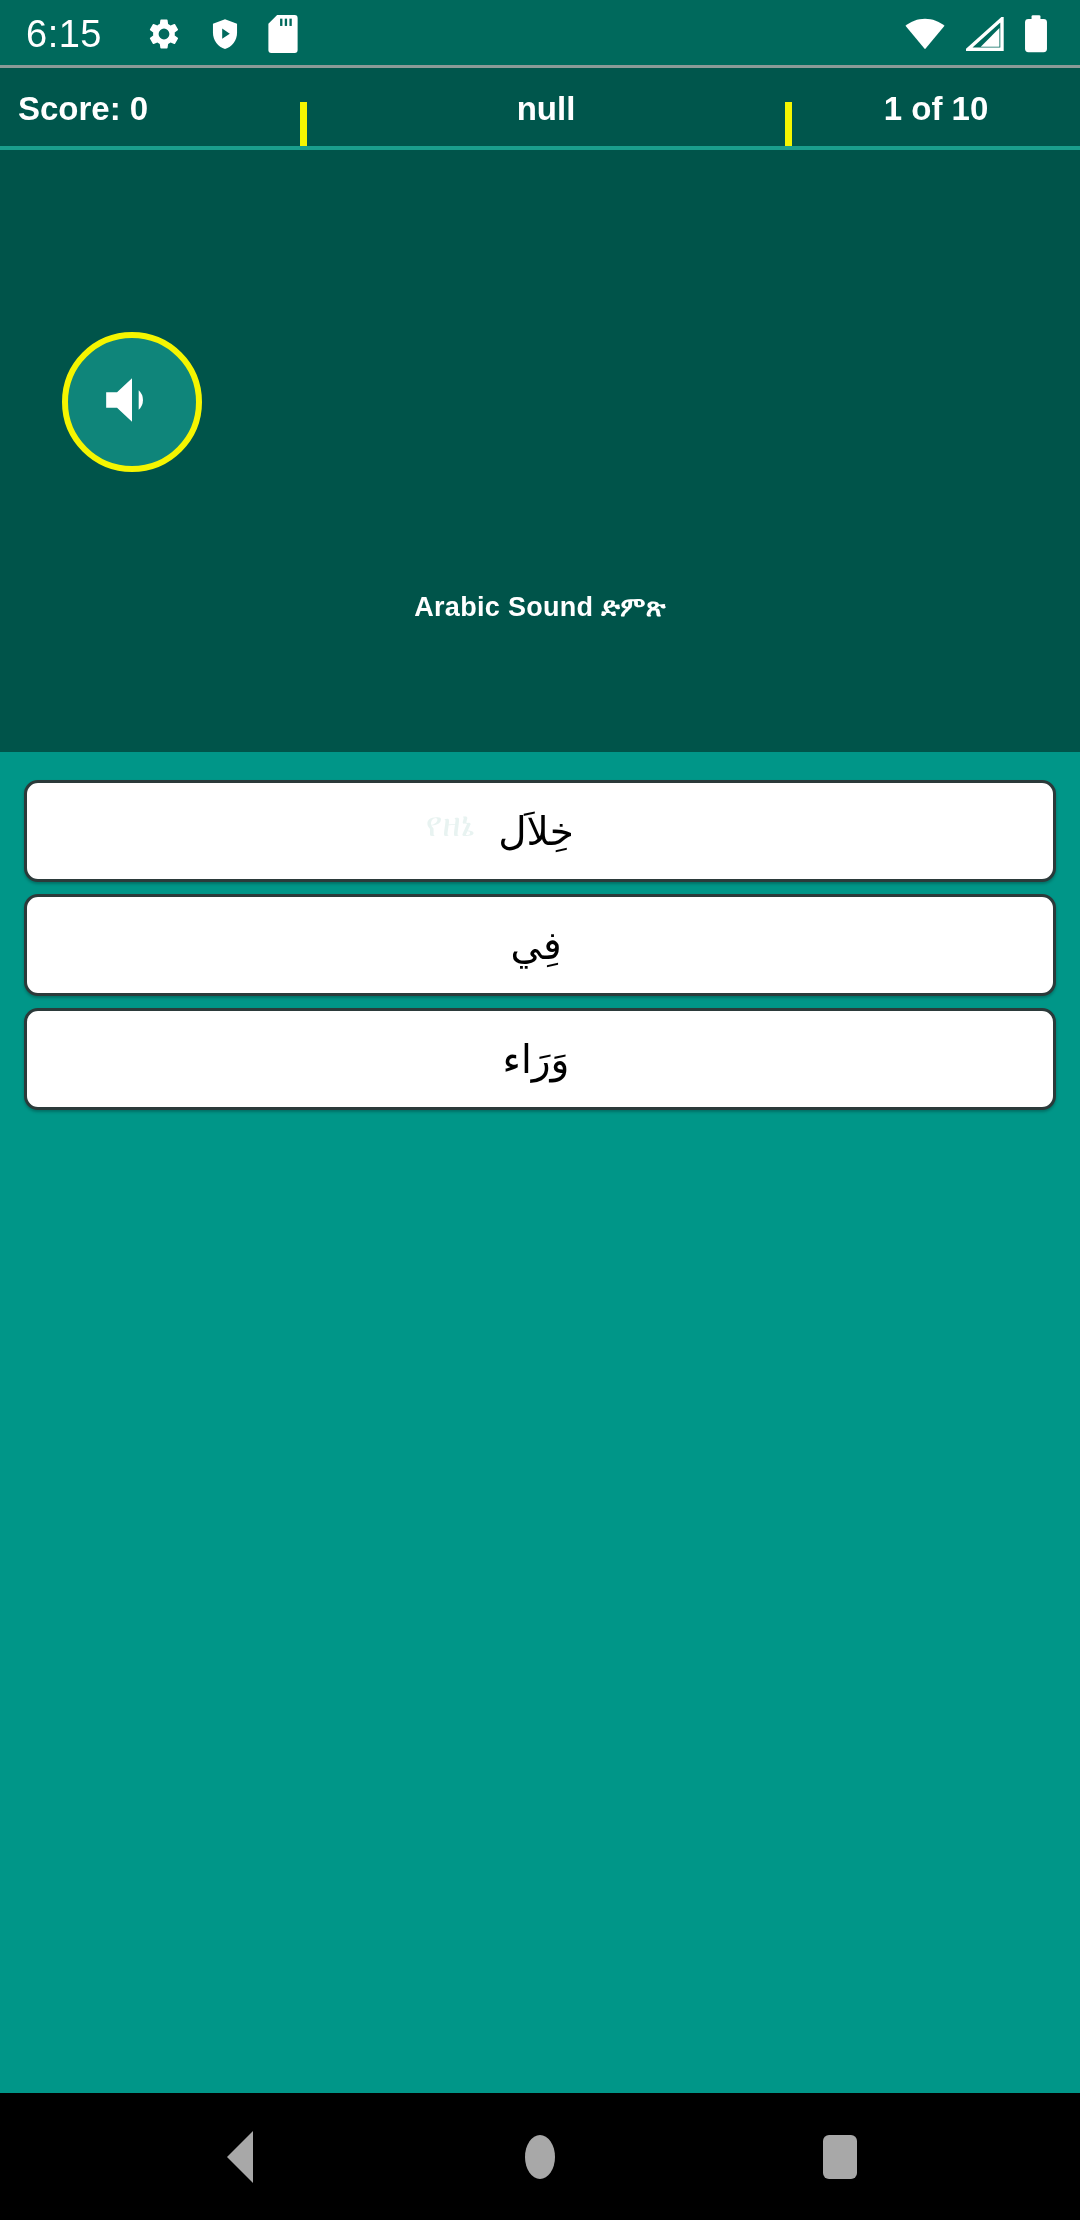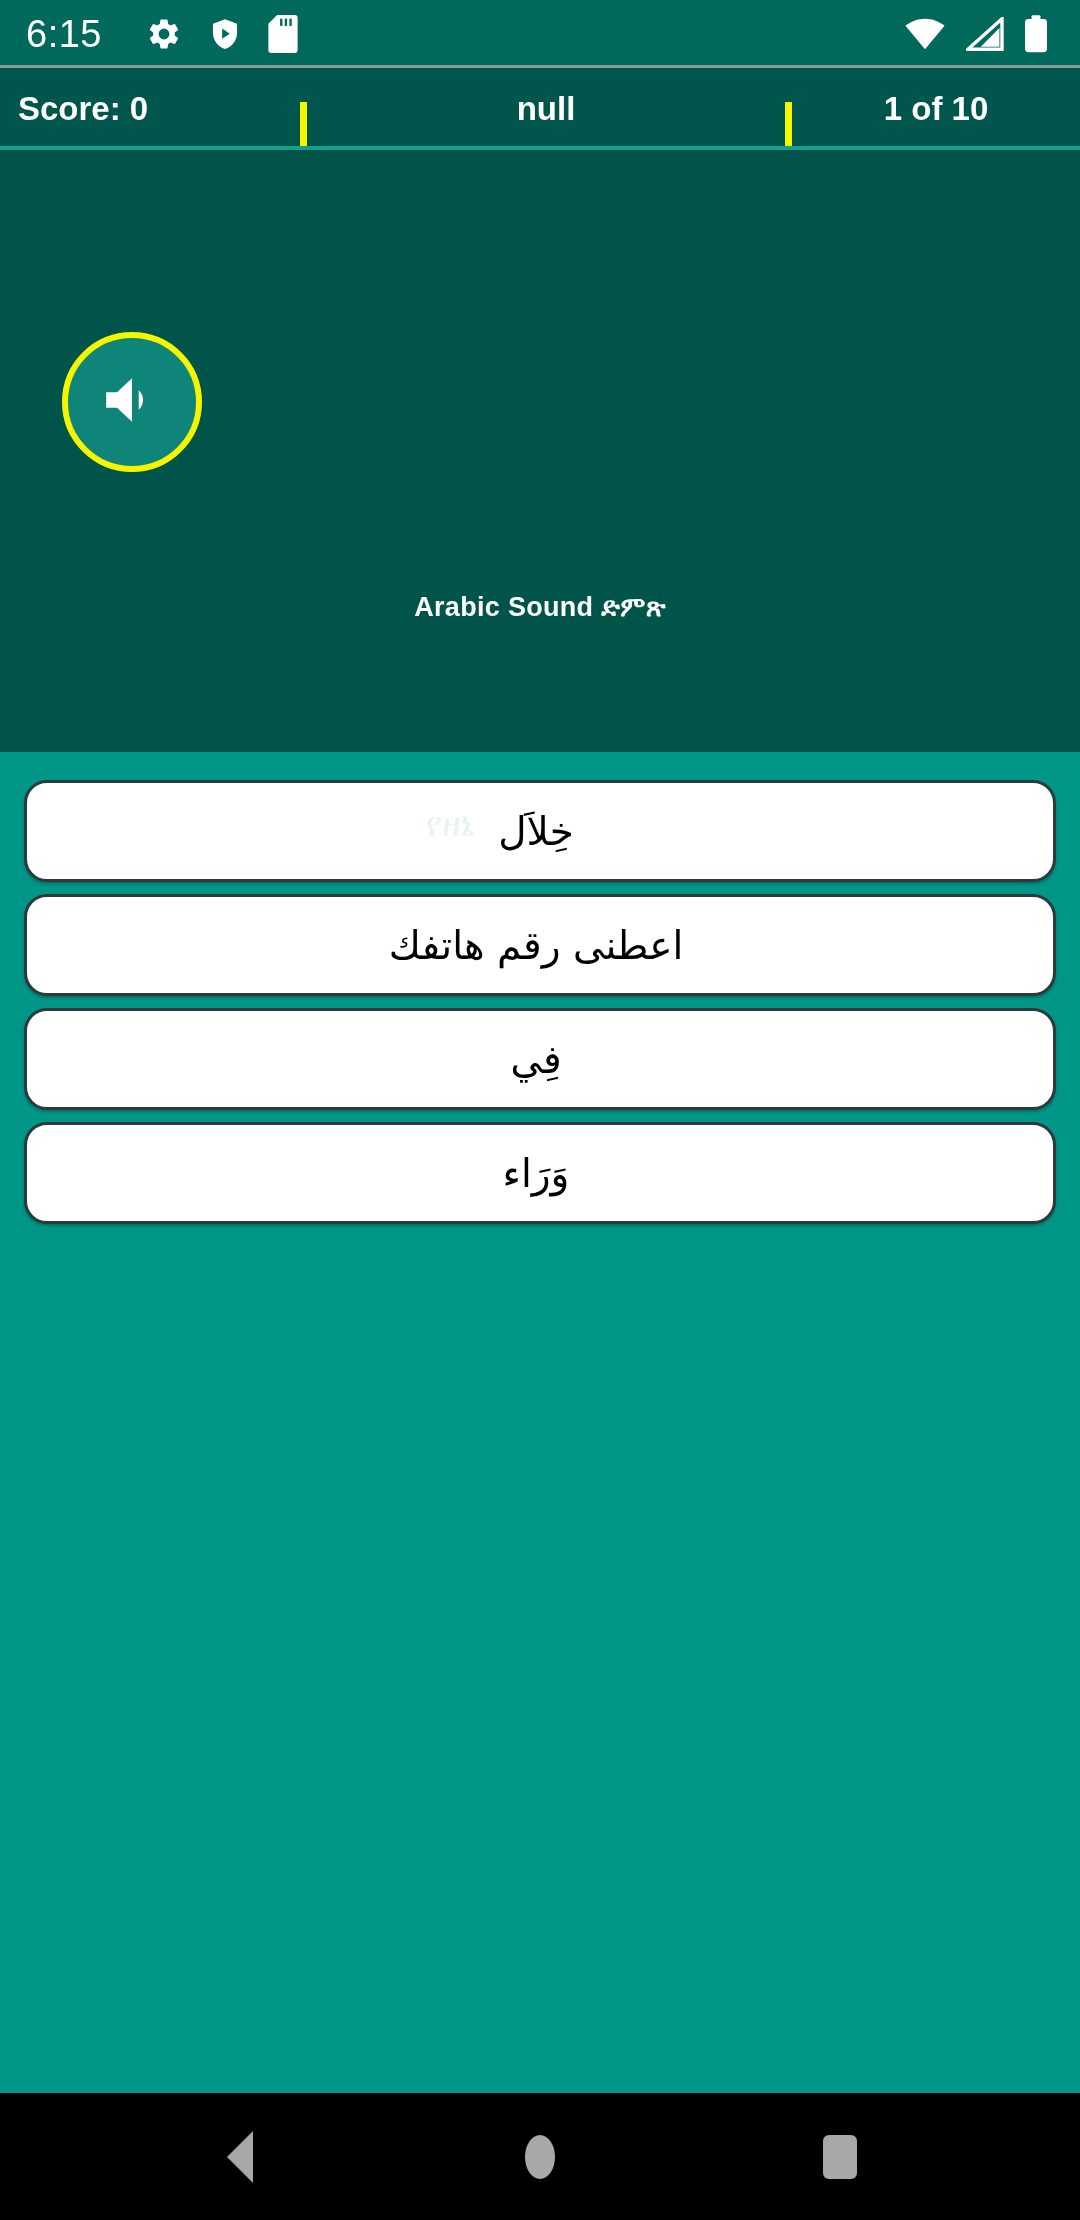--- a/index.html
+++ b/index.html
@@ -93,21 +93,21 @@
   
   .options-area {
     flex:1 1 auto;
     background:#009688;
     padding:28px 24px 0 24px;
   }
   .option-btn {
     width:100%; height:102px;
     background:#FFFFFF;
     border:3px solid #2b3a3a;
-    border-radius:23px;
+    border-radius:14px;
     margin-bottom:12px;
     display:flex; align-items:center; justify-content:center;
     box-shadow:0 2px 3px rgba(0,0,0,0.25);
     cursor:pointer;
   }
   .option-text {
     color:#000000; font-size:39px;
     direction:rtl; unicode-bidi:plaintext;
     font-family:"DejaVu Sans", sans-serif;
     padding-right:8px;
@@ -200,23 +200,20 @@
     </div>
     <div class="hero-title">Arabic Sound ድምጽ</div>
     <div class="hero-sub">የዘኔ</div>
   </div>
 
   <div class="options-area">
     <div class="option-btn">
       <span class="option-text">خِلاَل</span>
     </div>
     <div class="option-btn">
-      <span class="option-text">اعطنى رقم هاتفك</span>
-    </div>
-    <div class="option-btn">
       <span class="option-text">فِي</span>
     </div>
     <div class="option-btn">
       <span class="option-text">وَرَاء</span>
     </div>
   </div>
 
   <div class="nav-bar">
     <div class="nav-btn">
       <span class="nav-back"></span>

